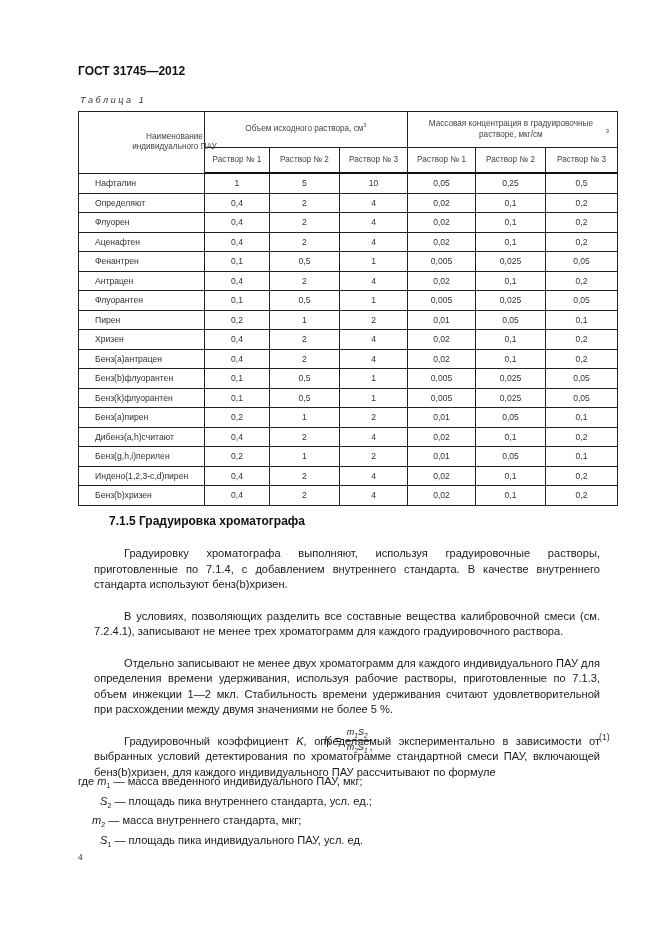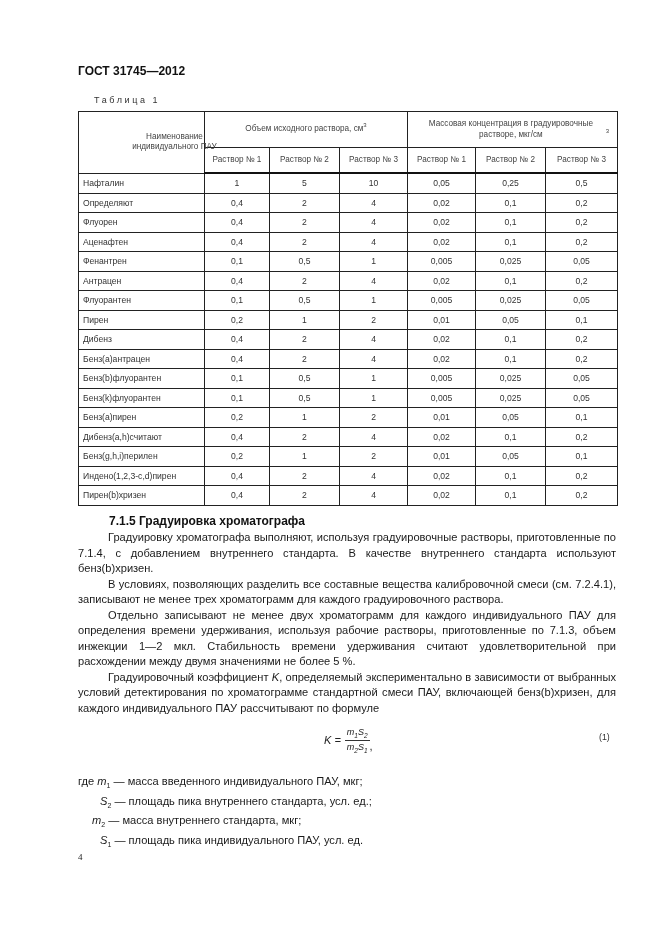--- a/index.html
+++ b/index.html
@@ -1,32 +1,32 @@
 <!DOCTYPE html>
 <html><head>
 <meta charset="utf-8">
 <style>
   html, body { margin:0; padding:0; background:#ffffff; }
   body { width:661px; height:936px; position:relative; overflow:hidden;
          font-family:"Liberation Sans", sans-serif; color:#222; }
   .std-title { position:absolute; left:78px; top:64px; font-size:12px; font-weight:bold; color:#111; }
-  .table-label { position:absolute; left:94px; top:95px; font-size:9px; letter-spacing:2.6px; color:#333; }
+  .table-label { position:absolute; left:80px; top:95px; font-size:9px; letter-spacing:2.6px; color:#333;font-style:italic; }
   table.data { position:absolute; left:78px; top:111px; width:539px; border-collapse:collapse;
                font-size:8.6px; color:#333; table-layout:fixed; }
   table.data td, table.data th { border:1px solid #222; font-weight:normal; text-align:center;
                padding:0; height:18.5px; line-height:10.5px; }
   table.data thead th { font-size:8.2px; color:#444; }
   table.data thead tr.h1 th { height:35px; }
   table.data thead tr.h2 th { height:24px; border-bottom:2px solid #111; }
-  table.data tbody td.name { text-align:left; padding-left:4px; }
+  table.data tbody td.name { text-align:left; padding-left:16px; }
   table.data { border:1px solid #222; }
   sup { font-size:6px; vertical-align:4px; line-height:0; }
   .text { position:absolute; left:78px; width:538px; font-size:11.1px; line-height:15.5px; color:#1a1a1a; }
   .section-heading { position:absolute; left:109px; top:514px; font-size:12px; font-weight:bold; color:#111; }
-  .p { text-indent:30px; text-align:justify; margin:0; }
+  .p { text-indent:30px; text-align:justify; margin:16px; }
   .formula { position:absolute; left:324px; top:727px; font-size:11px; font-style:italic; color:#222; display:flex; align-items:center; }
   .frac { display:inline-flex; flex-direction:column; align-items:center; margin-left:4px; font-size:9px; }
   .frac .num { border-bottom:1px solid #333; padding:0 2px 1px; }
   .frac .den { padding:1px 2px 0; }
   .frac sub { font-size:6.5px; }
   .eq-number { position:absolute; left:599px; top:732px; font-size:8.8px; color:#333; }
   .where { position:absolute; left:78px; top:774px; font-size:11.1px; line-height:15.5px; color:#1a1a1a; }
   .where .row { white-space:nowrap; }
   .where i { font-style:italic; }
   .where sub { font-size:7px; }
@@ -130,21 +130,21 @@
       <tr>
         <td class="name">Пирен</td>
         <td>0,2</td>
         <td>1</td>
         <td>2</td>
         <td>0,01</td>
         <td>0,05</td>
         <td>0,1</td>
       </tr>
       <tr>
-        <td class="name">Дибенз</td>
+        <td class="name">Хризен</td>
         <td>0,4</td>
         <td>2</td>
         <td>4</td>
         <td>0,02</td>
         <td>0,1</td>
         <td>0,2</td>
       </tr>
       <tr>
         <td class="name">Бенз(а)антрацен</td>
         <td>0,4</td>
@@ -202,21 +202,21 @@
       <tr>
         <td class="name">Индено(1,2,3-c,d)пирен</td>
         <td>0,4</td>
         <td>2</td>
         <td>4</td>
         <td>0,02</td>
         <td>0,1</td>
         <td>0,2</td>
       </tr>
       <tr>
-        <td class="name">Пирен(b)хризен</td>
+        <td class="name">Бенз(b)хризен</td>
         <td>0,4</td>
         <td>2</td>
         <td>4</td>
         <td>0,02</td>
         <td>0,1</td>
         <td>0,2</td>
       </tr>
     </tbody>
 </table>
 

